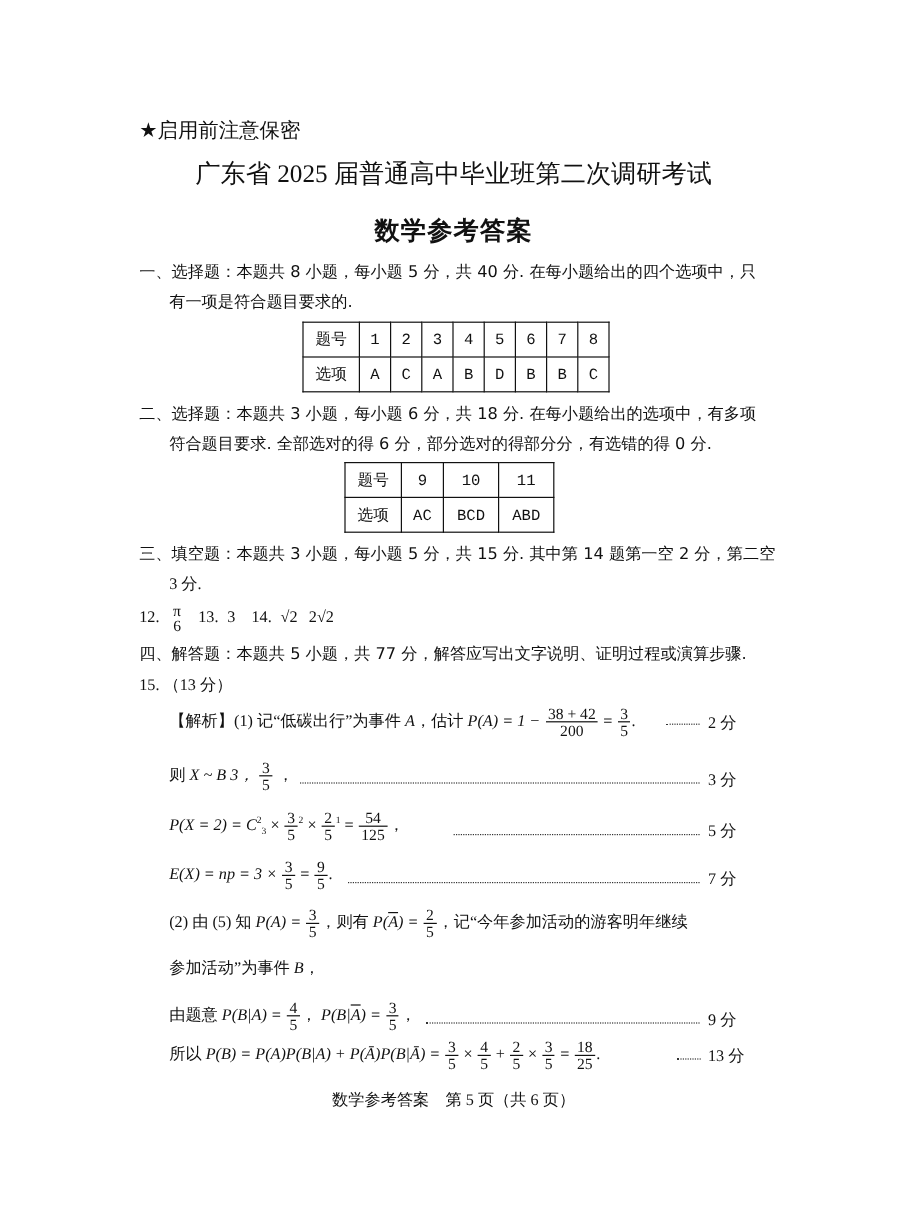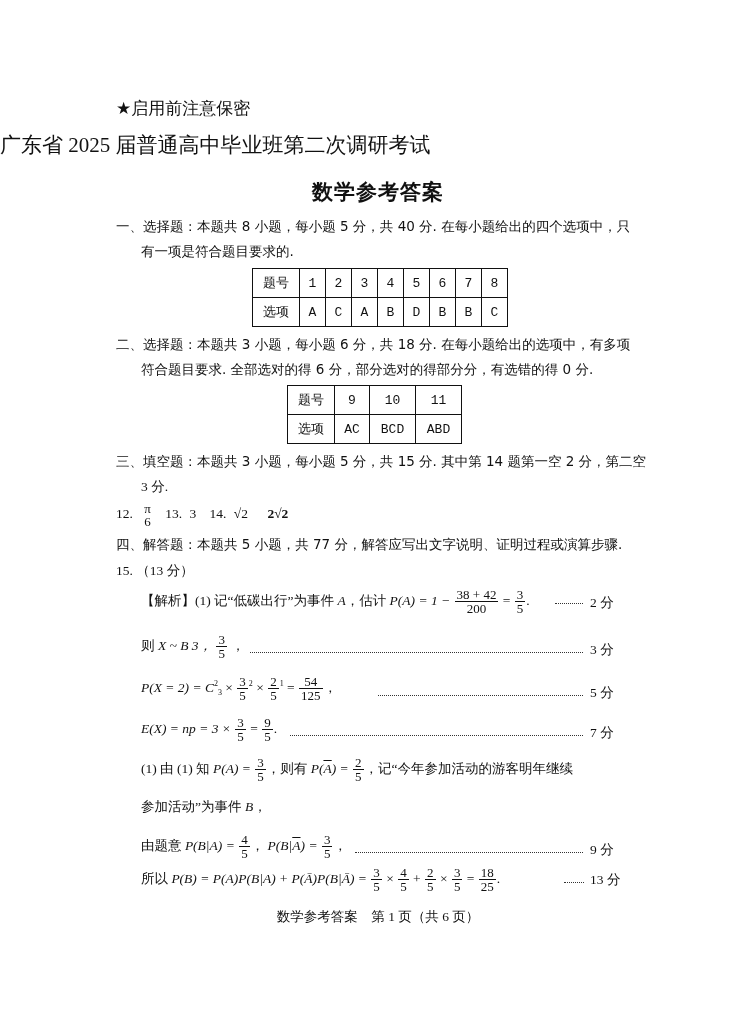--- a/index.html
+++ b/index.html
@@ -2,21 +2,21 @@
 <html><head>
 <meta charset="utf-8">
 <style>
   html, body { margin:0; padding:0; background:#fff; }
   body { width:756px; height:1017px; position:relative; overflow:hidden;
          font-family:"DejaVu Serif","Liberation Serif",serif; color:#111; }
   .abs { position:absolute; white-space:nowrap; }
   .sans { font-family:"DejaVu Sans","Liberation Sans",sans-serif; }
   .serif { font-family:"Liberation Serif","DejaVu Serif",serif; }
   .confidential { left:116px; top:97px; font-size:17px; }
-  .title { left:0; width:756px; top:131px; font-size:21px; }
+  .title { left:0; width:756px; text-align:center; top:131px; font-size:21px; }
   .subtitle { left:0; width:756px; text-align:center; top:178px; font-size:21px; font-weight:bold; letter-spacing:1px; }
   .sec { font-size:13.5px;text-align:center; }
   table.ans { position:absolute; border-collapse:collapse; font-size:13px; }
   table.ans td { border:1px solid #111; text-align:center; height:28px; padding:0;font-family:Liberation Mono, monospace; }
   .frac { display:inline-block; vertical-align:middle; text-align:center; line-height:1; font-size:13px; margin:0 1px; }
   .frac .num { display:block; padding:0 2px; border-bottom:1px solid #111; }
   .frac .den { display:block; padding:0 2px; }
   .it { font-style:italic; }
   .sup { font-size:8px; vertical-align:super; }
   .sub { font-size:8px; vertical-align:sub; }
@@ -86,21 +86,21 @@
 <div class="abs sec sans" style="left:116px;top:453px;">三、填空题：本题共 3 小题，每小题 5 分，共 15 分. 其中第 14 题第一空 2 分，第二空</div>
 <div class="abs sec serif" style="left:141px;top:478px;">3 分.</div>
 
 <div class="abs line serif" style="left:116px;top:502px;">
   <span>12.</span>
   <span class="frac" style="margin-left:6px;"><span class="num" style="border:none;">π</span><span class="den">6</span></span>
   <span style="margin-left:8px;">13.</span>
   <span style="margin-left:4px;">3</span>
   <span style="margin-left:10px;">14.</span>
   <span style="margin-left:4px;">√2</span>
-  <span style="margin-left:16px;font-weight:bold;">2√2</span>
+  <span style="margin-left:6px;">2√2</span>
 </div>
 
 <div class="abs sec sans" style="left:116px;top:536px;">四、解答题：本题共 5 小题，共 77 分，解答应写出文字说明、证明过程或演算步骤.</div>
 <div class="abs sec serif" style="left:116px;top:562px;">15. （13 分）</div>
 
 <div class="abs line serif" style="left:141px;top:588px;">
   <span>【解析】(1) 记“低碳出行”为事件</span>
   <span class="it">A</span><span>，估计</span>
   <span class="it">P(A) = 1 −</span>
   <span class="frac"><span class="num">38 + 42</span><span class="den">200</span></span>
@@ -134,21 +134,21 @@
 <div class="abs line serif" style="left:141px;top:716px;">
   <span class="it">E(X) = np = 3 ×</span>
   <span class="frac"><span class="num">3</span><span class="den">5</span></span>
   <span>=</span>
   <span class="frac"><span class="num">9</span><span class="den">5</span></span><span>.</span>
 </div>
 <div class="dots" style="left:290px;width:293px;top:735px;"></div>
 <div class="abs score serif" style="left:590px;top:724px;">7 分</div>
 
 <div class="abs line serif" style="left:141px;top:756px;">
-  <span>(1) 由 (1) 知</span>
+  <span>(2) 由 (5) 知</span>
   <span class="it">P(A) =</span>
   <span class="frac"><span class="num">3</span><span class="den">5</span></span><span>，则有</span>
   <span class="it">P(</span><span class="it bar">A</span><span class="it">) =</span>
   <span class="frac"><span class="num">2</span><span class="den">5</span></span><span>，记“今年参加活动的游客明年继续</span>
 </div>
 
 <div class="abs line serif" style="left:141px;top:798px;text-align:right;">
   <span>参加活动”为事件</span>
   <span class="it">B</span><span>，</span>
 </div>
@@ -172,13 +172,13 @@
   <span>+</span>
   <span class="frac"><span class="num">2</span><span class="den">5</span></span>
   <span>×</span>
   <span class="frac"><span class="num">3</span><span class="den">5</span></span>
   <span>=</span>
   <span class="frac"><span class="num">18</span><span class="den">25</span></span><span>.</span>
 </div>
 <div class="dots" style="left:564px;width:20px;top:882px;"></div>
 <div class="abs score serif" style="left:590px;top:871px;">13 分</div>
 
-<div class="abs footer serif">数学参考答案　第 1 页（共 6 页）</div>
+<div class="abs footer serif">数学参考答案　第 5 页（共 6 页）</div>
 
 </body></html>

